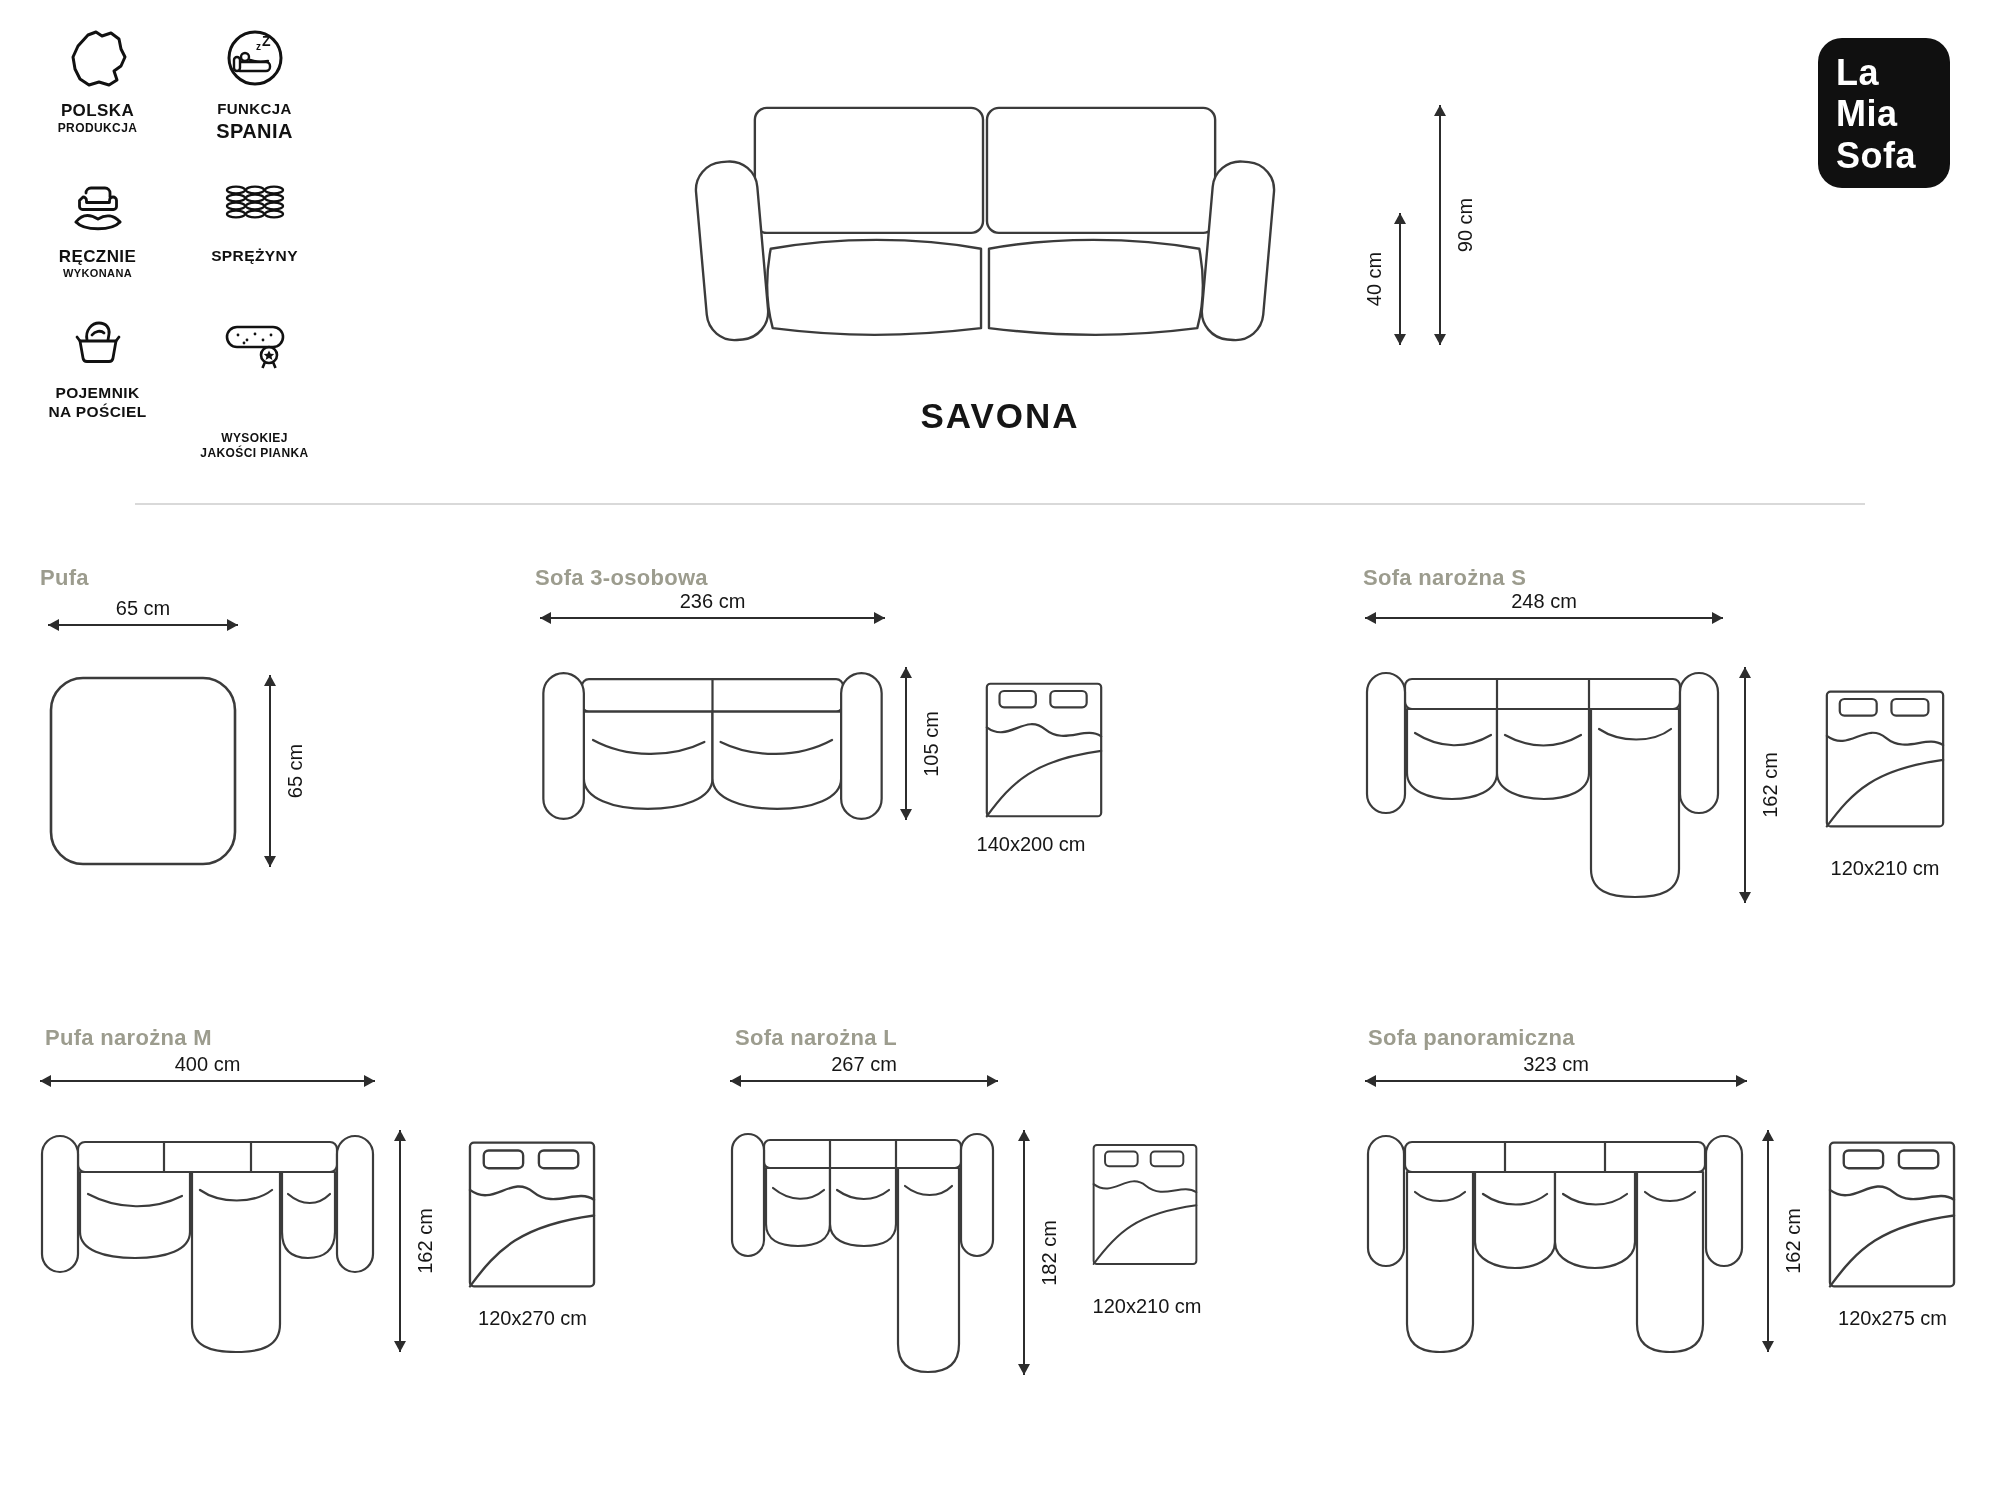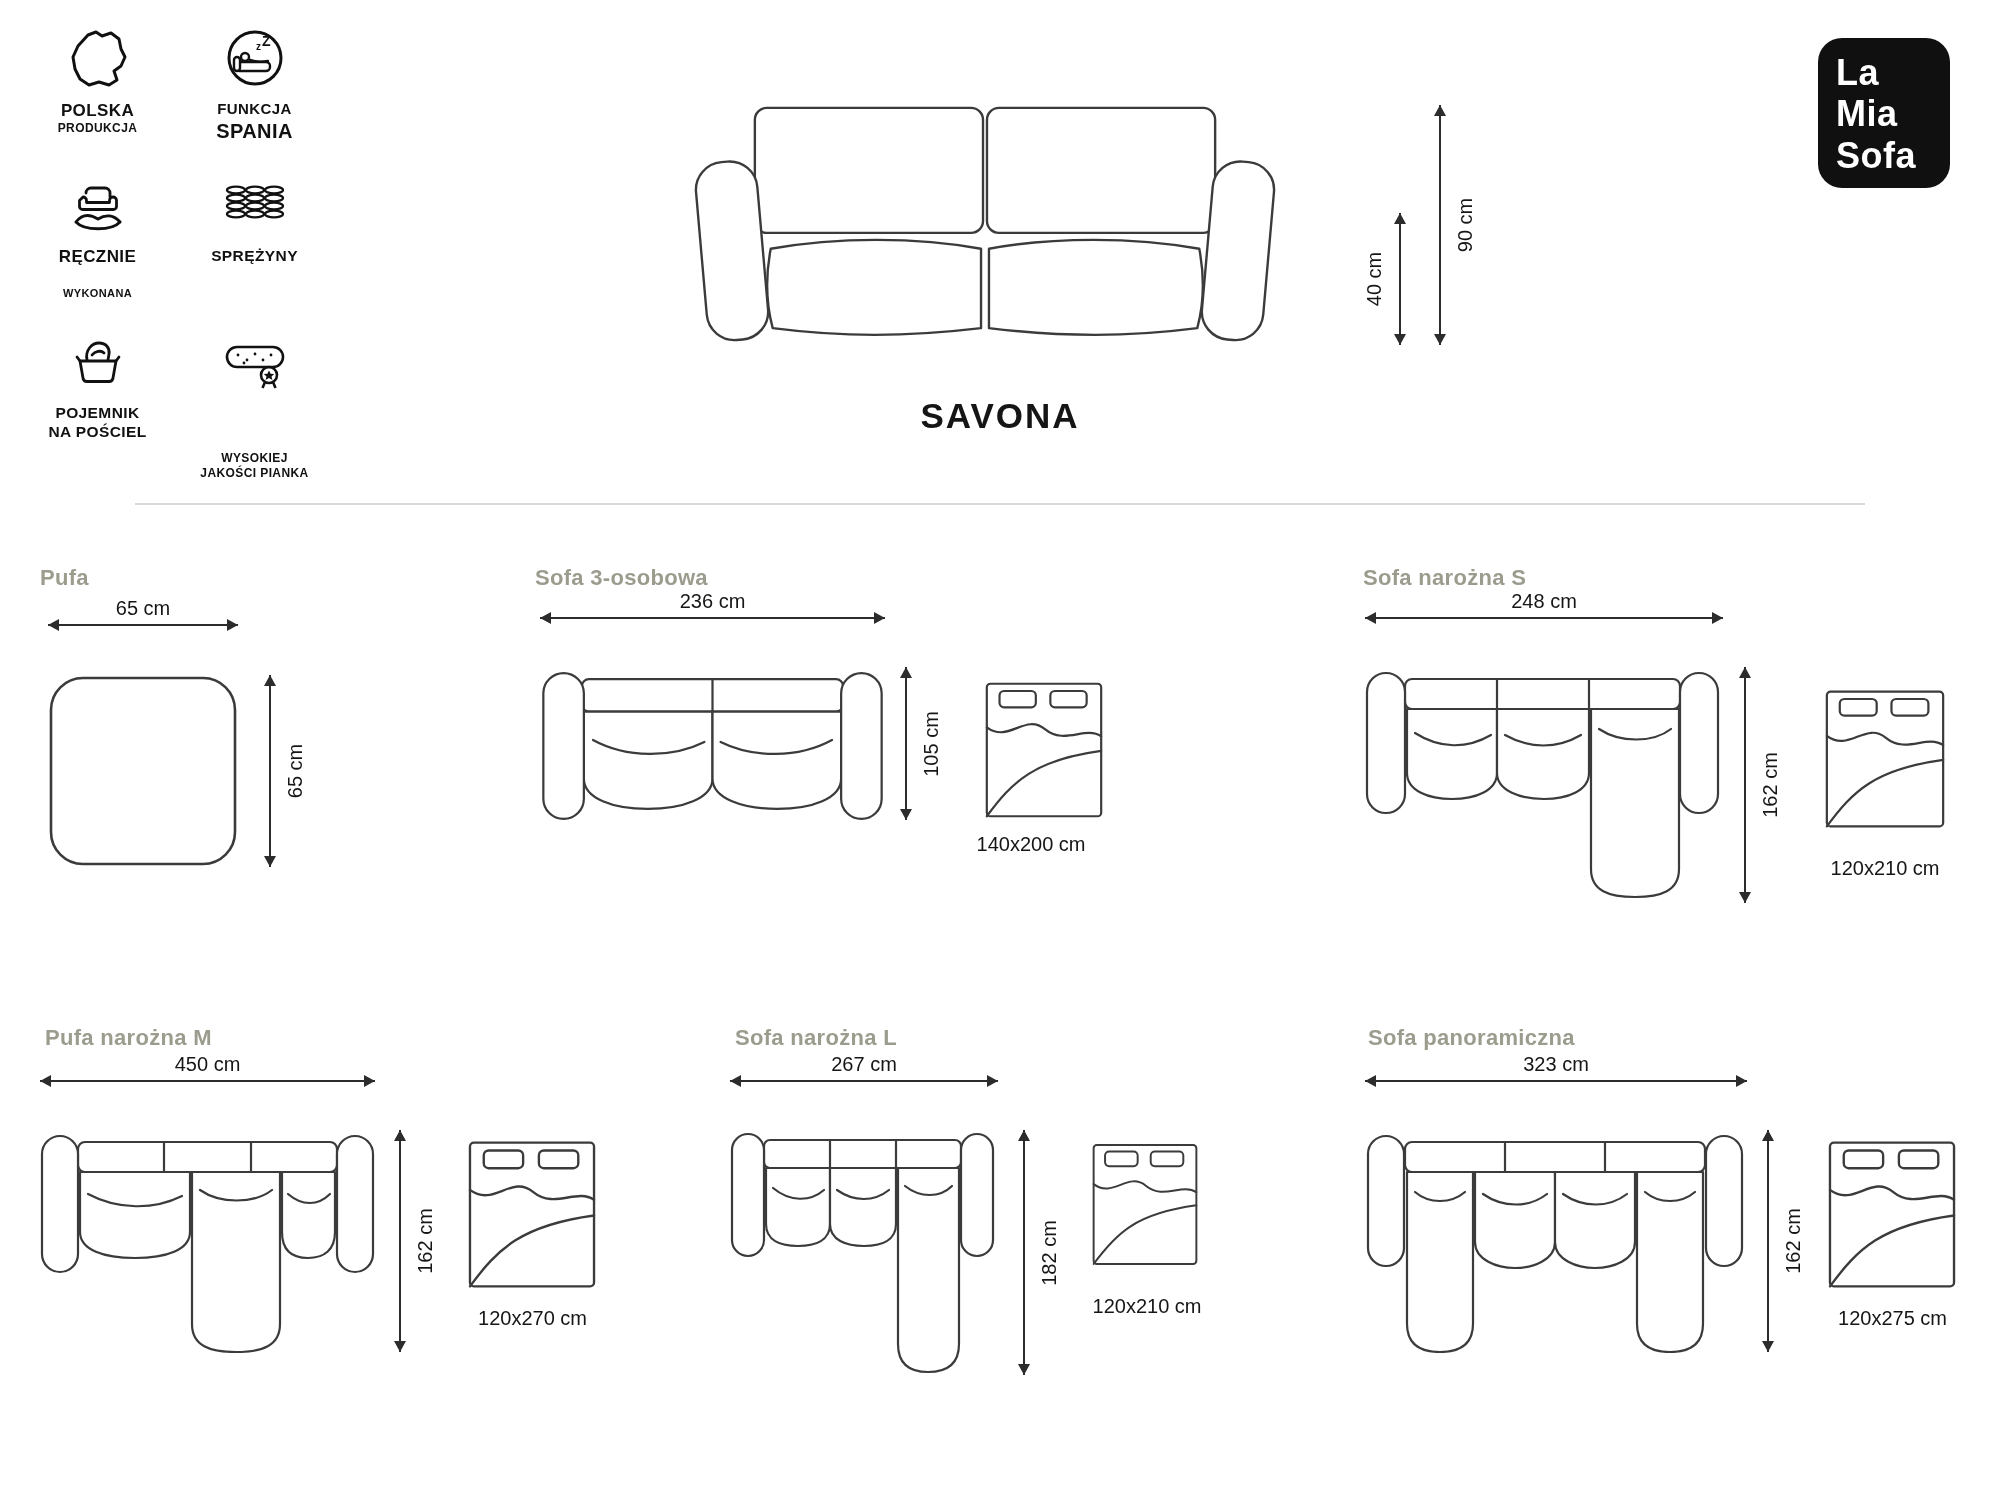--- a/index.html
+++ b/index.html
@@ -84,21 +84,21 @@
     </div>
 
     <div class="feature">
       <svg viewBox="0 0 64 64" fill="none" stroke="#111" stroke-width="2.8" stroke-linecap="round" stroke-linejoin="round">
         <path d="M20,19 a5,5 0 0 1 5,-5 h14 a5,5 0 0 1 5,5 v4"></path>
         <path d="M17,23 a3.5,3.5 0 0 1 3.5,3.5 v2 h23 v-2 a3.5,3.5 0 0 1 7,0 v6 a3,3 0 0 1 -3,3 h-31 a3,3 0 0 1 -3,-3 v-6 z"></path>
         <path d="M10,48 c6,-8 14,-8 22,-3 c8,-5 16,-4 22,3"></path>
         <path d="M10,48 c8,9 36,9 44,0"></path>
       </svg>
       <span class="f-l1" style="font-size:17px;font-weight:800;">RĘCZNIE</span>
-      <span class="f-l2" style="font-size:11px;font-weight:700;margin-top:20px;">WYKONANA</span>
+      <span class="f-l2" style="font-size:11px;font-weight:700;">WYKONANA</span>
     </div>
 
     <div class="feature">
       <svg viewBox="0 0 64 64" fill="none" stroke="#111" stroke-width="2.3">
         <ellipse cx="13" cy="16" rx="9" ry="3.4"></ellipse>
           <ellipse cx="13" cy="24" rx="9" ry="3.4"></ellipse>
         <ellipse cx="13" cy="32" rx="9" ry="3.4"></ellipse>
           <ellipse cx="13" cy="40" rx="9" ry="3.4"></ellipse>
         <ellipse cx="32" cy="16" rx="9" ry="3.4"></ellipse>
           <ellipse cx="32" cy="24" rx="9" ry="3.4"></ellipse>
@@ -266,21 +266,21 @@
           <path d="M2,148 C30,110 54,86 128,76" fill="none"></path>
         </g>
       </svg>
     </div>
     <div class="bed-label" style="left:445px;top:292px;width:170px;">120x210 cm</div>
   </div>
 
   <div class="cell" style="left:40px;top:1025px;width:590px;height:400px;">
     <div class="vtitle" style="left:5px;">Pufa narożna M</div>
     <div class="dimh" style="left:0px;top:48px;width:335px;">
-      <span class="lab">450 cm</span>
+      <span class="lab">400 cm</span>
       <div class="line"></div>
     </div>
     <div class="draw" style="left:0px;top:103px;width:335px;height:225px;">
       <svg viewBox="0 0 335 225">
         <g stroke="#3b3b3b" stroke-width="2.2" fill="#fff" stroke-linejoin="round" stroke-linecap="round">
           <rect x="38" y="14" width="259" height="30" rx="7"></rect>
           <line x1="124" y1="14" x2="124" y2="44"></line>
           <line x1="211" y1="14" x2="211" y2="44"></line>
           <path d="M40,44 H150 V104 C150,122 126,130 95,130 C64,130 40,122 40,104 Z"></path>
           <path d="M152,44 H240 V196 C240,218 222,224 196,224 C170,224 152,218 152,196 Z"></path>

